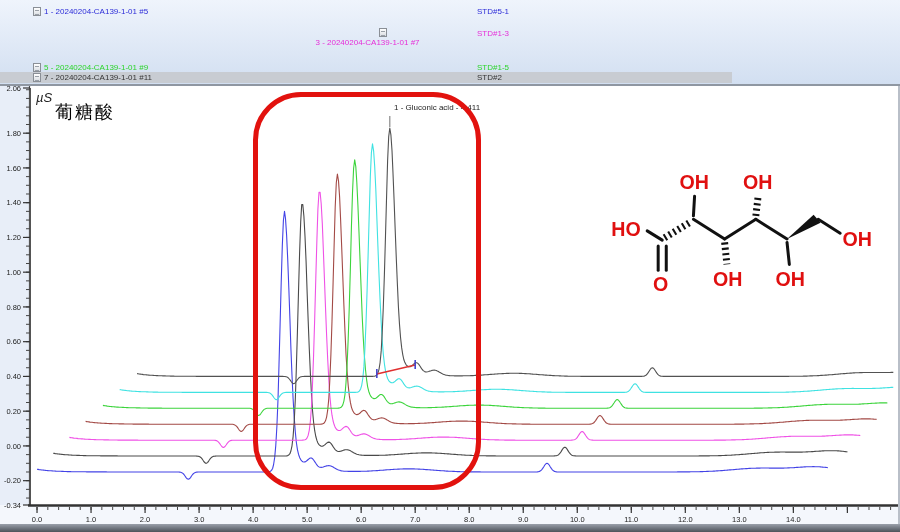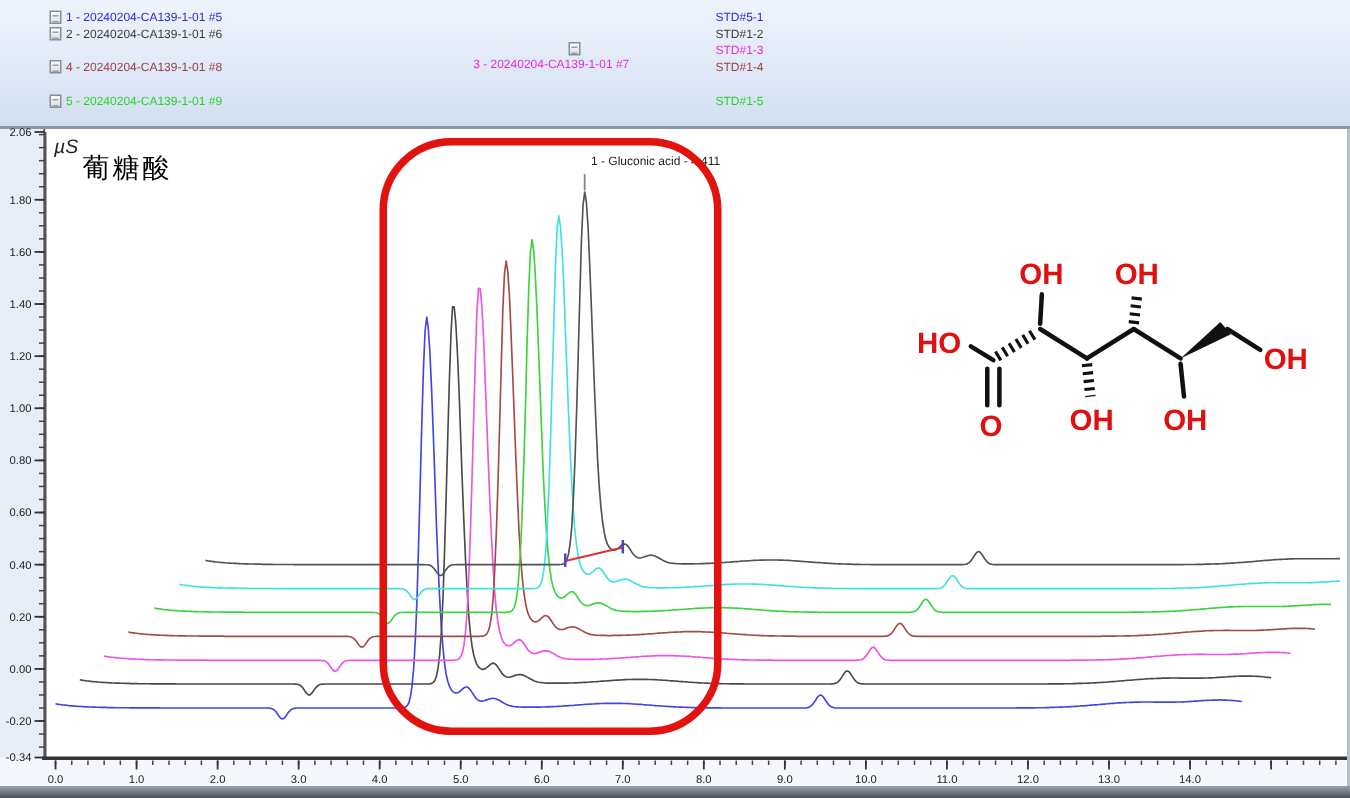--- a/index.html
+++ b/index.html
@@ -81,39 +81,34 @@
 <div class="ylab-strip"></div>
 <div class="xlab-strip"></div>
 <div class="plot-bg"></div>
 
 <div class="legend" id="legend">
     <div class="lrow" style="top: 6px;">
       <span class="licon"></span>
       <span class="ltext" style="color: rgb(43, 43, 216);">1 - 20240204-CA139-1-01 #5</span>
       <span class="lstd" style="color: rgb(43, 43, 216);">STD#5-1</span>
     </div>
-    <div class="lrow" style="top: 17px;">
-      <span class="licon"></span>
-      <span class="ltext" style="color: rgb(60, 60, 60);">2 - 20240204-CA139-1-01 #6</span>
-      <span class="lstd" style="color: rgb(60, 60, 60);">STD#1-2</span>
-    </div>
     <div class="lrow" style="top: 28px; flex-direction: column;">
       <span class="licon"></span>
       <span class="ltext" style="color: rgb(230, 44, 216);">3 - 20240204-CA139-1-01 #7</span>
       <span class="lstd" style="color: rgb(230, 44, 216);">STD#1-3</span>
     </div>
-    <div class="lrow" style="top: 39px;">
-      <span class="licon"></span>
-      <span class="ltext" style="color: rgb(156, 64, 64);">4 - 20240204-CA139-1-01 #8</span>
-      <span class="lstd" style="color: rgb(156, 64, 64);">STD#1-4</span>
-    </div>
     <div class="lrow" style="top: 62px; text-align: right;">
       <span class="licon"></span>
       <span class="ltext" style="color: rgb(43, 212, 43);">5 - 20240204-CA139-1-01 #9</span>
       <span class="lstd" style="color: rgb(43, 212, 43);">STD#1-5</span>
+    </div>
+    <div class="lrow selected" style="top: 72px;">
+      <span class="licon"></span>
+      <span class="ltext" style="color: rgb(51, 51, 51);">7 - 20240204-CA139-1-01 #11</span>
+      <span class="lstd" style="color: rgb(51, 51, 51);">STD#2</span>
     </div>
   </div>
 
 <span class="unit-label">µS</span>
 <span class="cjk-title">葡糖酸</span>
 <span class="peak-label">1 - Gluconic acid - 4.411</span>
 
 <svg class="chart" id="chart" width="900" height="532">
     <line x1="29.5" y1="86" x2="29.5" y2="505" stroke="#555" stroke-width="1.2"></line>
     <line x1="28" y1="505.5" x2="898" y2="505.5" stroke="#333" stroke-width="2.4"></line>

